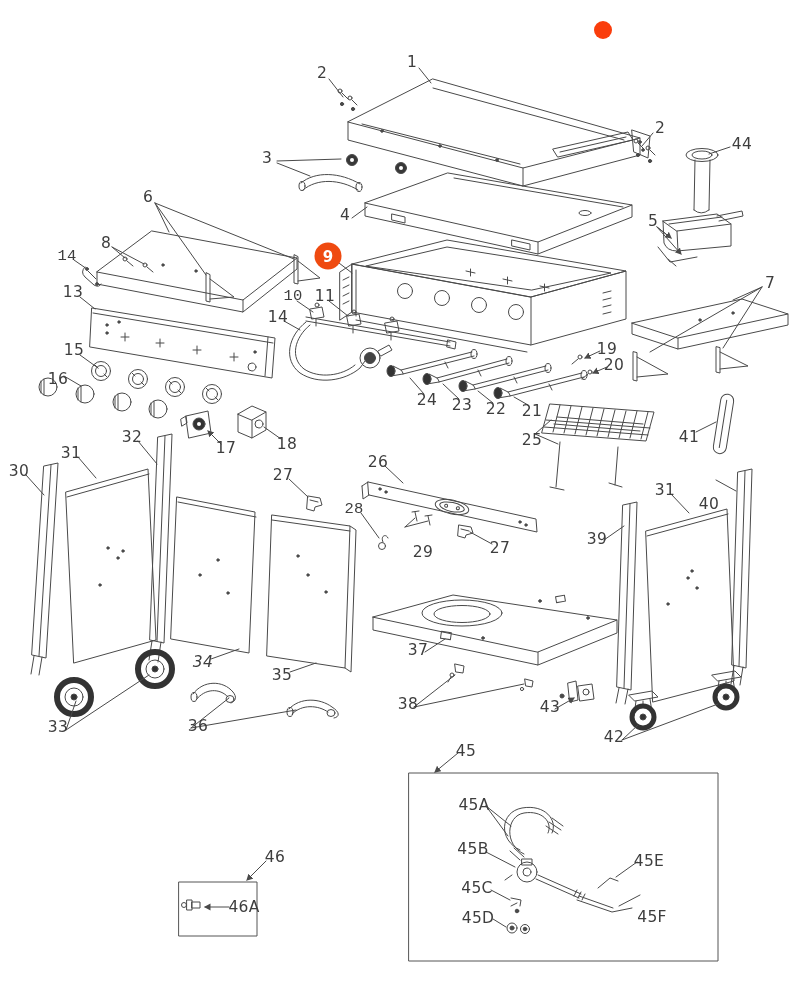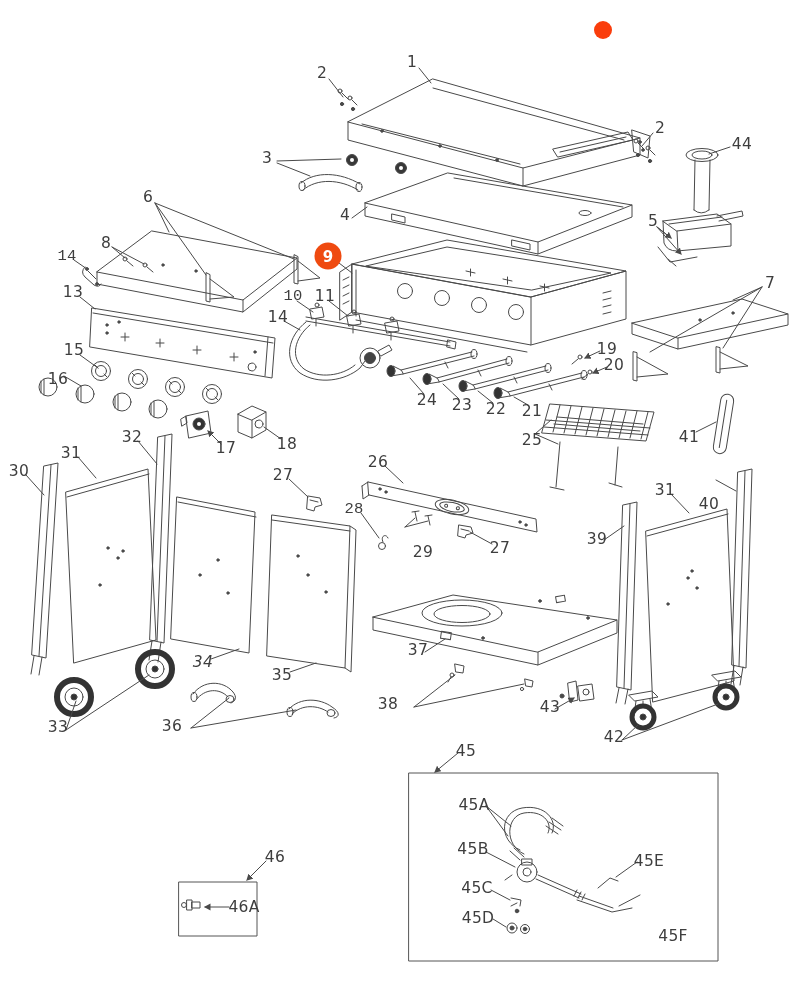--- a/index.html
+++ b/index.html
@@ -505,30 +505,30 @@
       <div class="part-label" style="left: 354px; top: 509px; font-family: Liberation Mono, monospace;">28</div>
       <div class="part-label" style="left: 399px; top: 552px; margin-left: 24px;">29</div>
       <div class="part-label" style="left: 500px; top: 548px;">27</div>
       <div class="part-label" style="left: 597px; top: 539px;">39</div>
       <div class="part-label" style="left: 709px; top: 476px; margin-top: 28px;">40</div>
       <div class="part-label" style="left: 665px; top: 490px;">31</div>
       <div class="part-label" style="left: 203px; top: 662px; font-style: italic;">34</div>
       <div class="part-label" style="left: 282px; top: 675px;">35</div>
       <div class="part-label" style="left: 418px; top: 650px;">37</div>
       <div class="part-label" style="left: 58px; top: 727px;">33</div>
-      <div class="part-label" style="left: 172px; top: 726px;">36</div>
-      <div class="part-label" style="left: 388px; top: 704px;">38</div>
+      <div class="part-label" style="left: 198px; top: 726px;">36</div>
+      <div class="part-label" style="left: 408px; top: 704px;">38</div>
       <div class="part-label" style="left: 550px; top: 707px;">43</div>
       <div class="part-label" style="left: 614px; top: 737px;">42</div>
       <div class="part-label" style="left: 466px; top: 751px;">45</div>
       <div class="part-label" style="left: 474px; top: 805px;">45A</div>
       <div class="part-label" style="left: 473px; top: 849px;">45B</div>
       <div class="part-label" style="left: 649px; top: 861px;">45E</div>
       <div class="part-label" style="left: 477px; top: 888px;">45C</div>
-      <div class="part-label" style="left: 652px; top: 936px; margin-left: 21px;">45F</div>
+      <div class="part-label" style="left: 652px; top: 917px;">45F</div>
       <div class="part-label" style="left: 478px; top: 918px;">45D</div>
       <div class="part-label" style="left: 275px; top: 857px;">46</div>
       <div class="part-label" style="left: 244px; top: 907px;">46A</div>
     </div>
 
   <div id="badge-9">
     <span>9</span>
   </div>
 
   <div id="legend">

